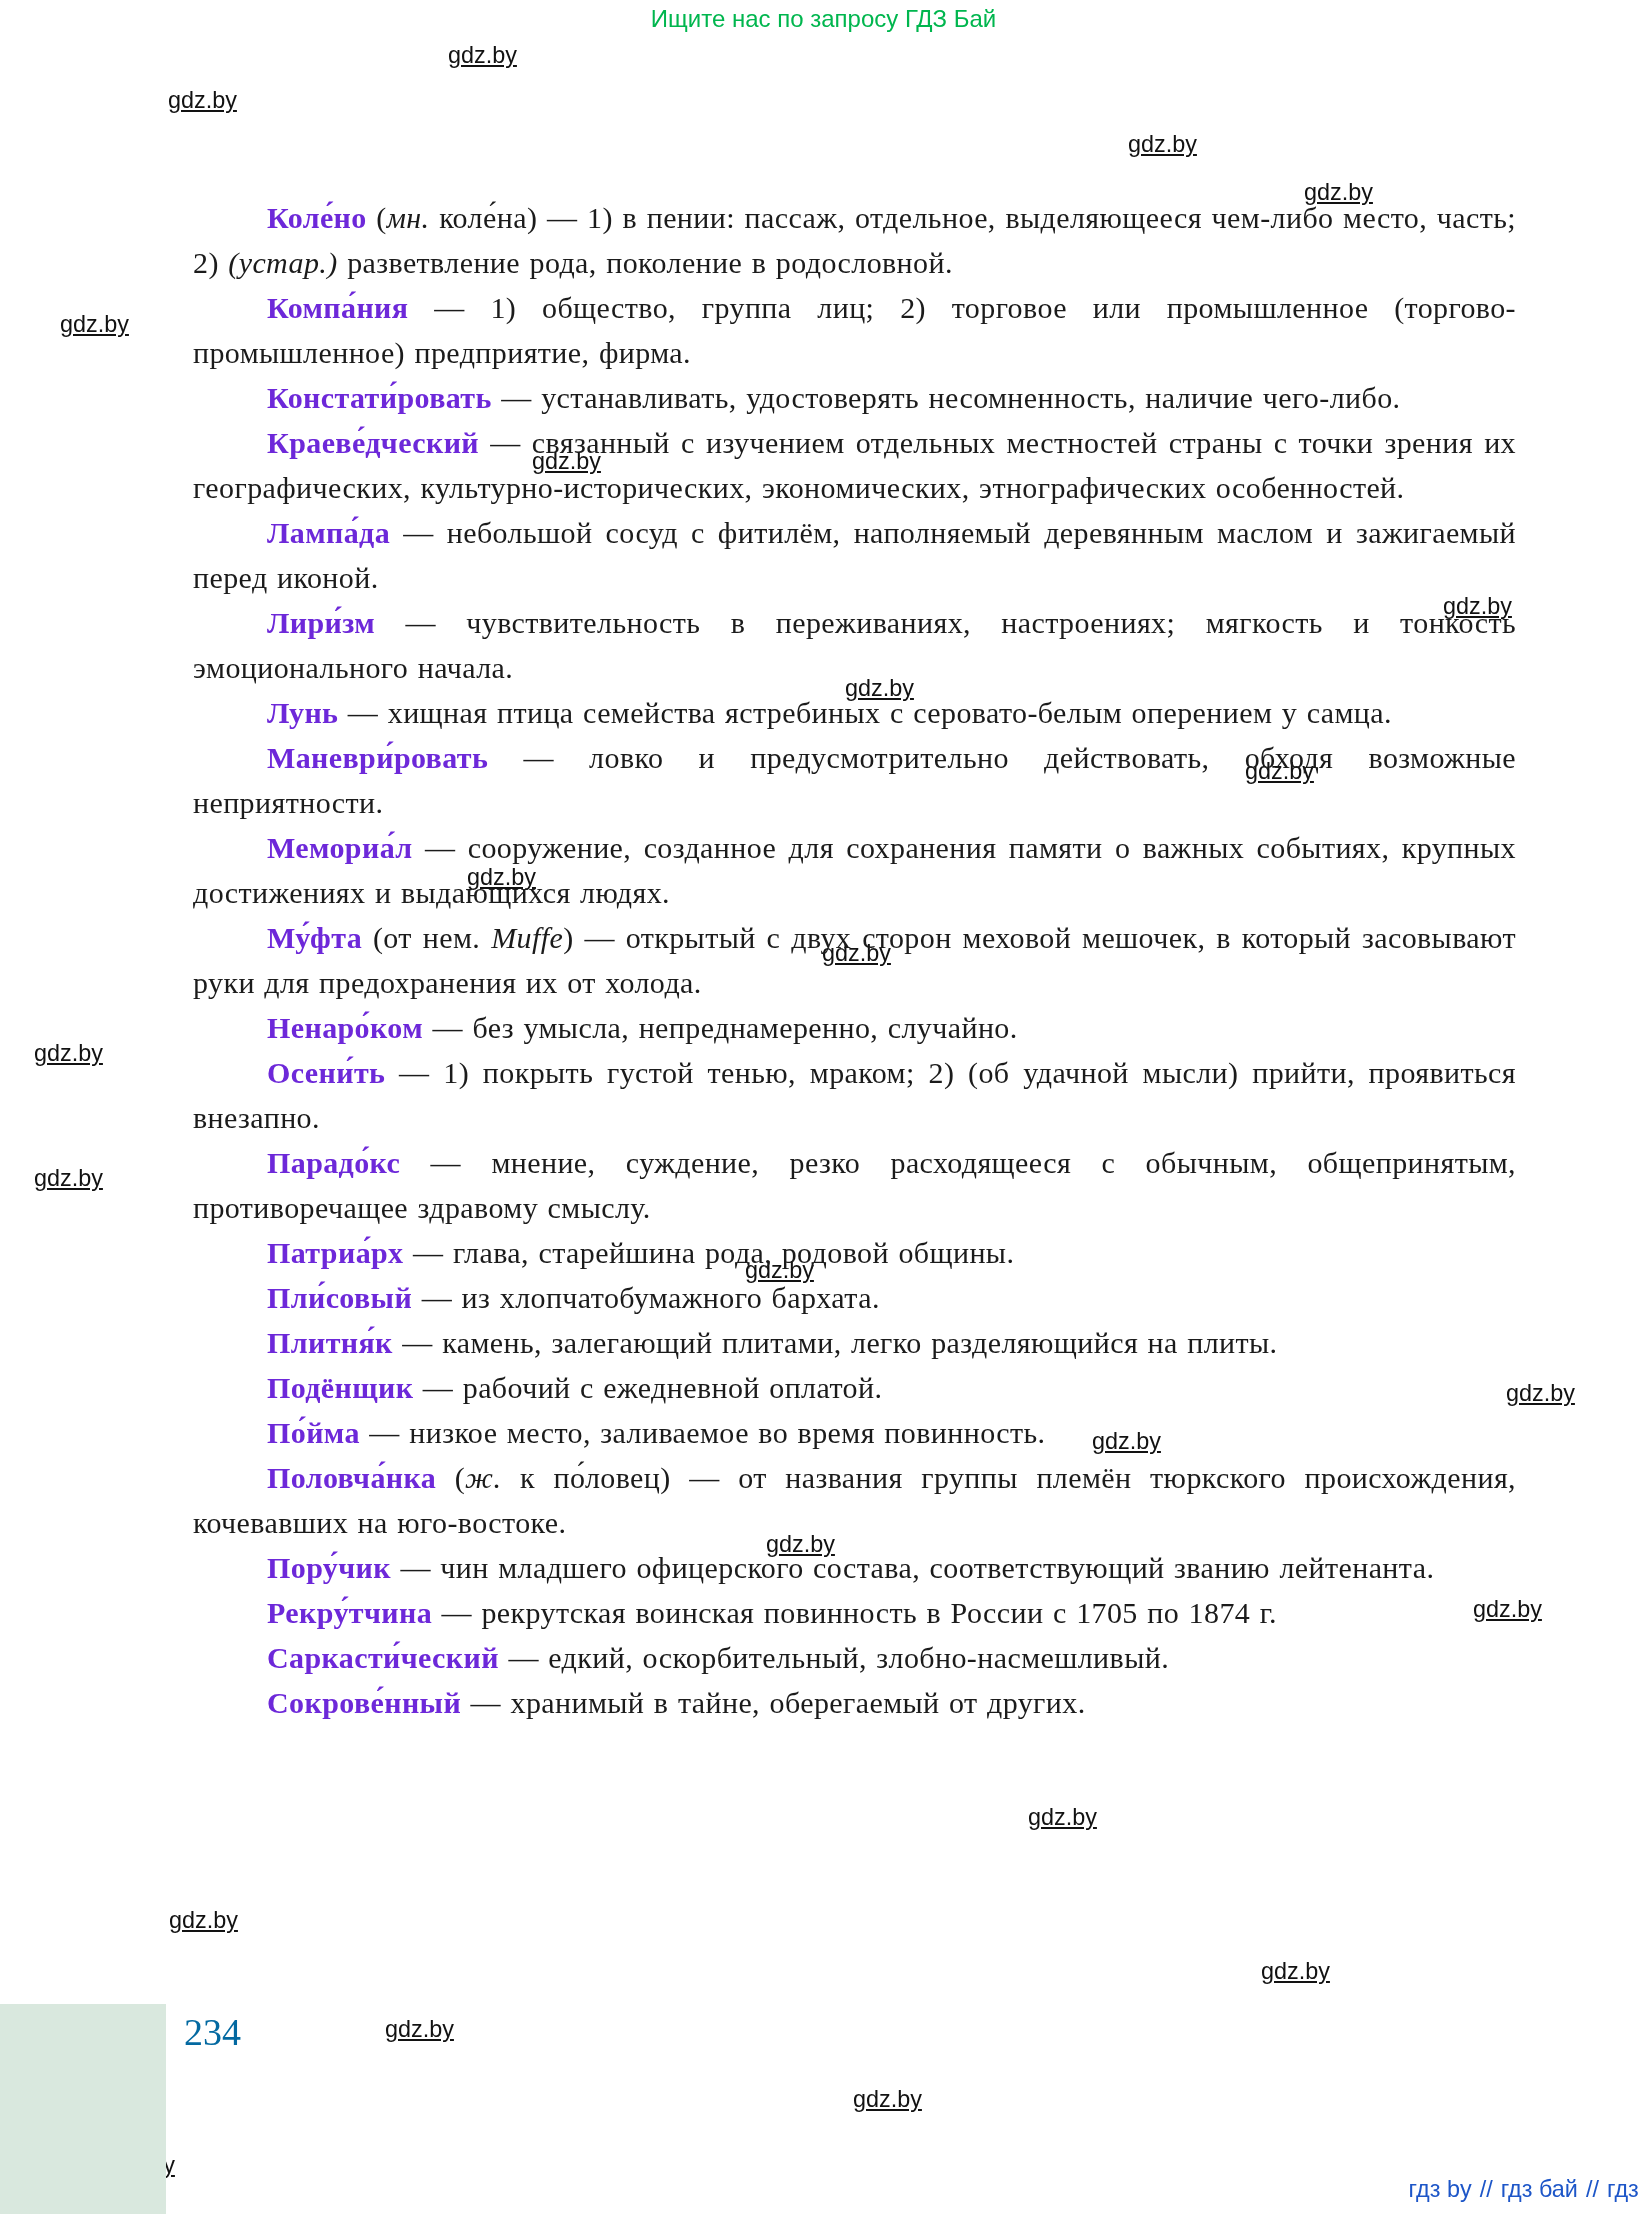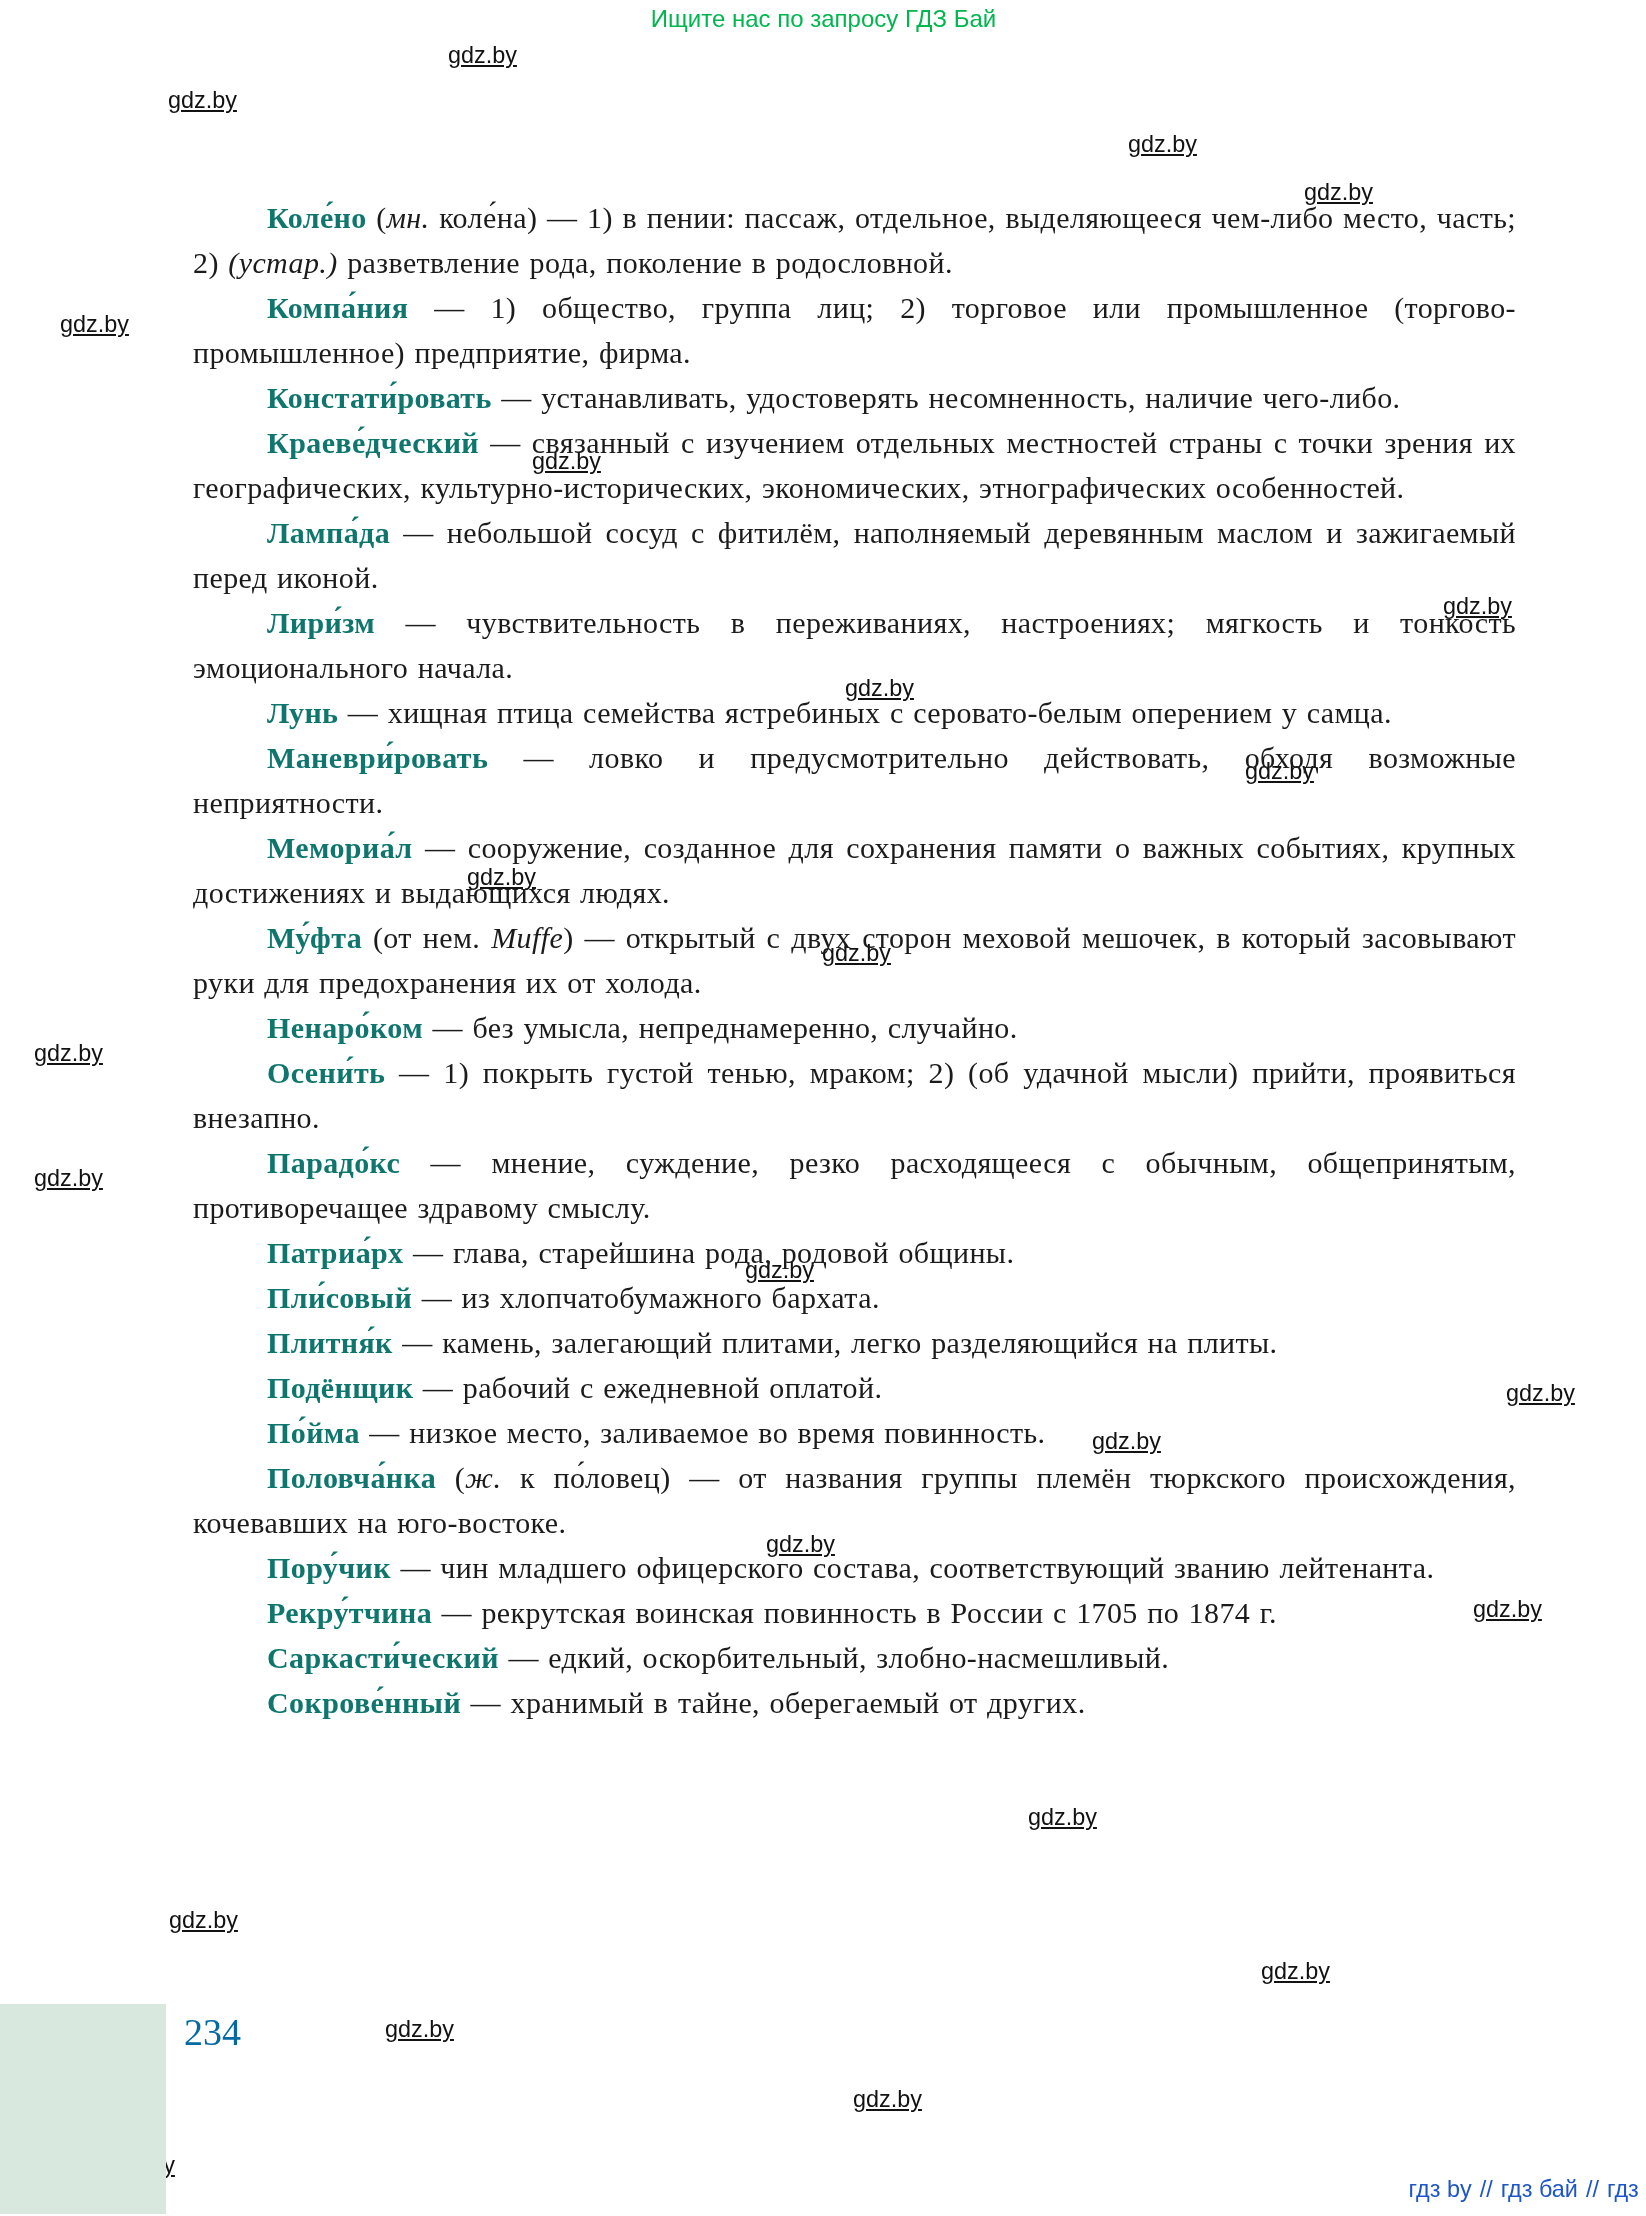--- a/index.html
+++ b/index.html
@@ -27,21 +27,21 @@
   .content {
     position: absolute; left: 193px; top: 195px; width: 1323px;
     font-size: 30px; line-height: 45px;
     color: #1b1b1b;
     text-align: justify;
     letter-spacing: 0.4px;
     word-spacing: 1.6px;
     hyphens: manual;
   }
   .entry { margin: 0; text-indent: 74px; }
-  .term { color: #0f766e; font-weight: bold; }
+  .term { color: #6d28d9; font-weight: bold; }
   .pagebox {
     position: absolute; left: 0; top: 2004px;
     width: 166px; height: 210px;
     background: #d9e8de;
   }
   .pagenum {
     position: absolute; left: 184px; top: 2010px;
     font-size: 38px; color: #0369a1;
     font-family: "Liberation Serif", serif;
   }

